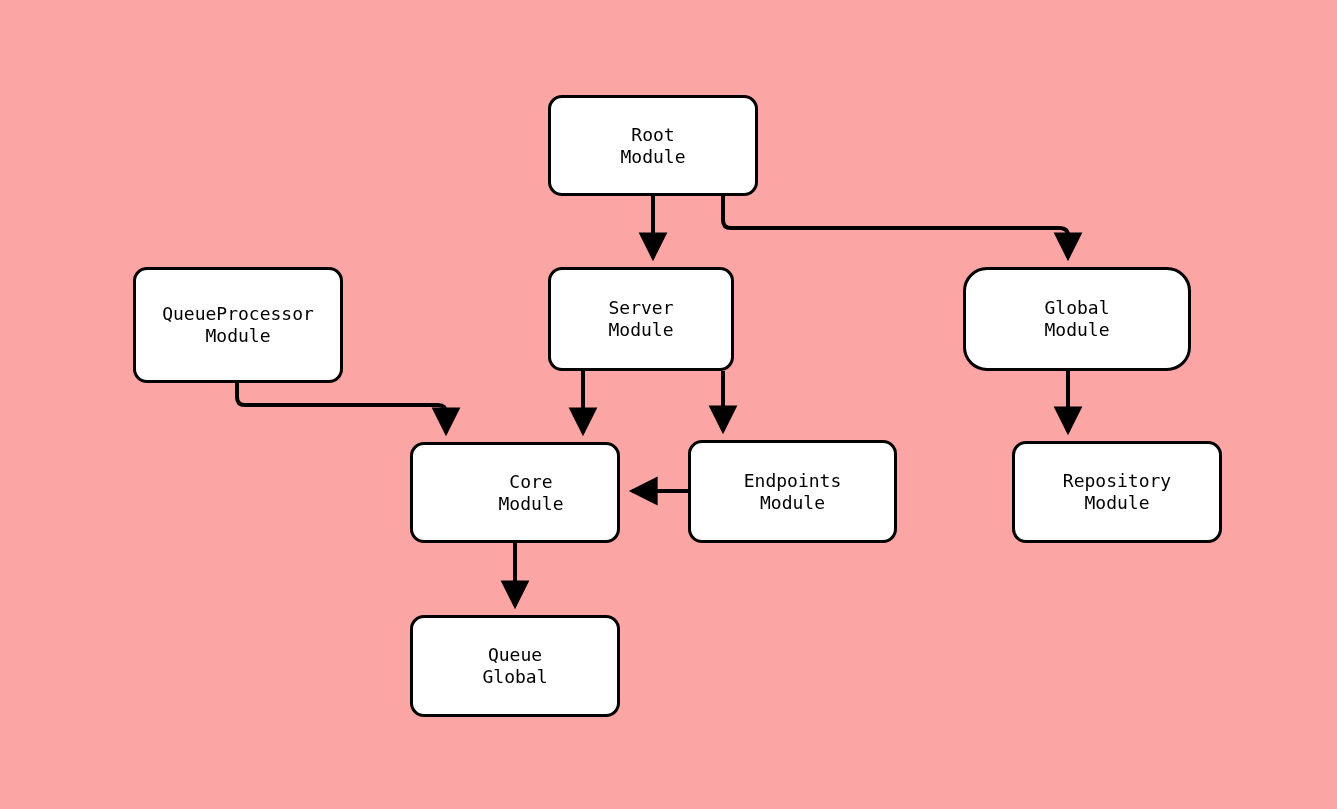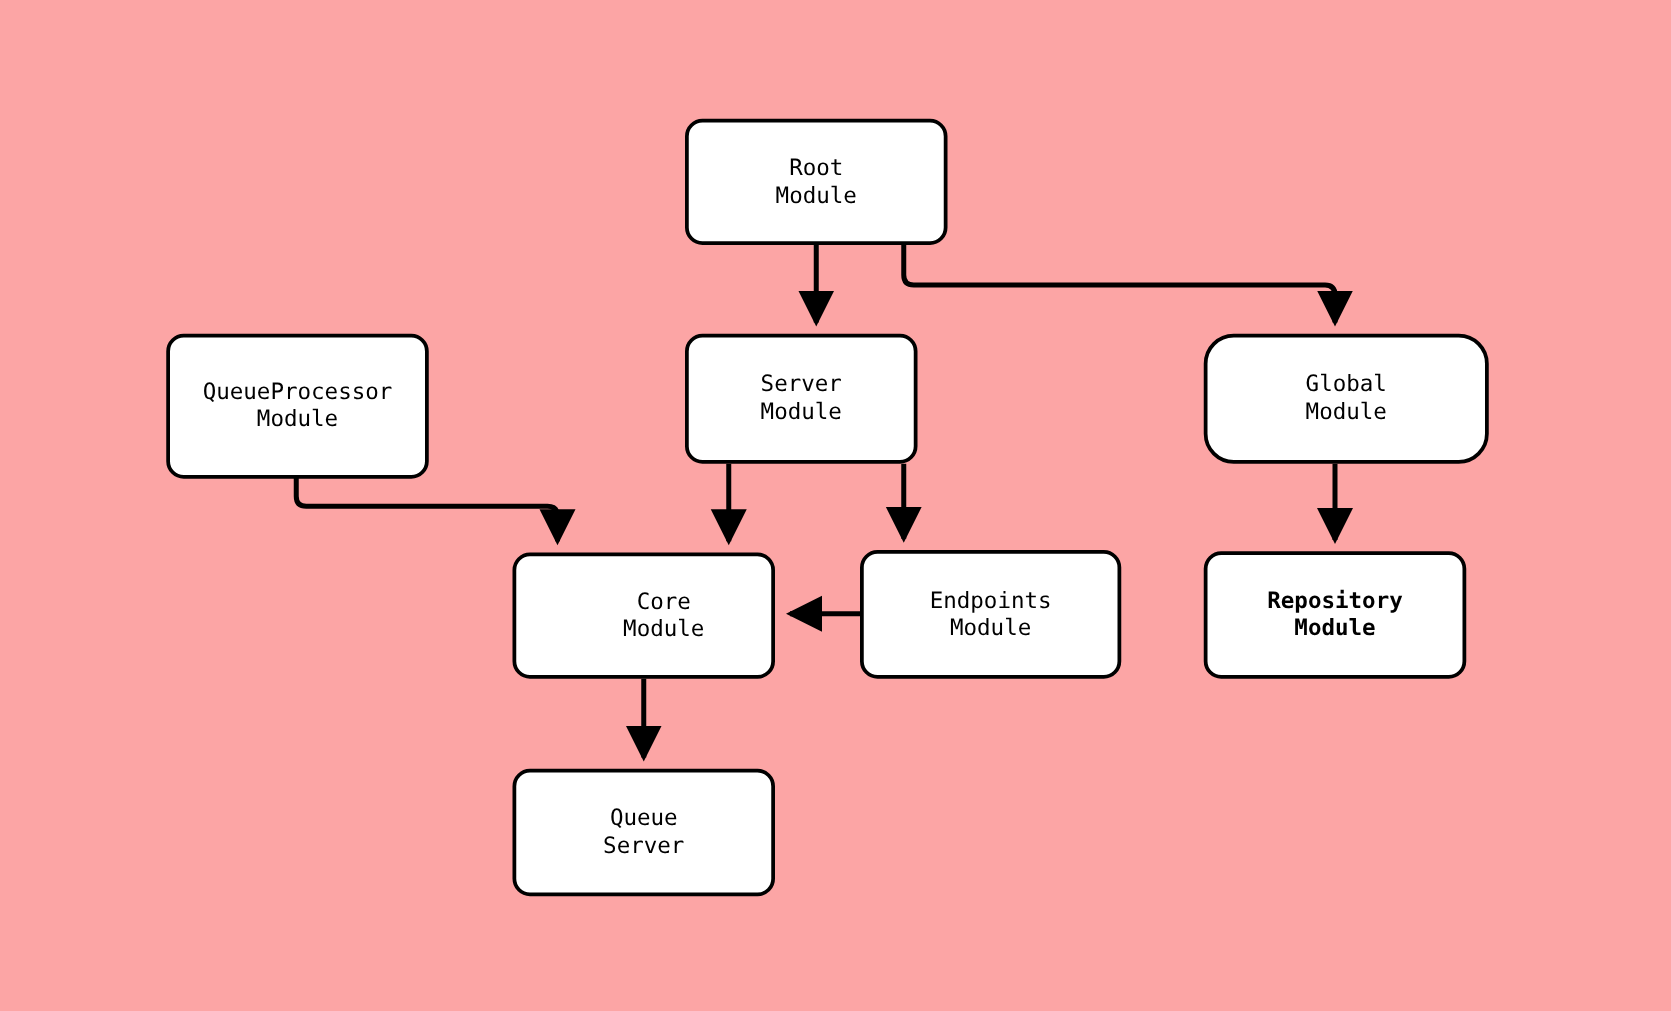--- a/index.html
+++ b/index.html
@@ -102,23 +102,23 @@
   <div class="node" style="left:410px; top:442px; width:210px; height:101px;padding-left:32px;">
     <div class="node-label">Core
 Module</div>
   </div>
 
   <div class="node" style="left:688px; top:440px; width:209px; height:103px;justify-content:center;">
     <div class="node-label">Endpoints
 Module</div>
   </div>
 
-  <div class="node" style="left:963px; top:441px; width:210px; height:102px;font-weight:bold;">
+  <div class="node" style="left:1012px; top:441px; width:210px; height:102px;">
     <div class="node-label">Repository
 Module</div>
   </div>
 
   <div class="node" style="left:410px; top:615px; width:210px; height:102px;">
     <div class="node-label">Queue
-Server</div>
+Global</div>
   </div>
 
 </div>
 
 </body></html>

